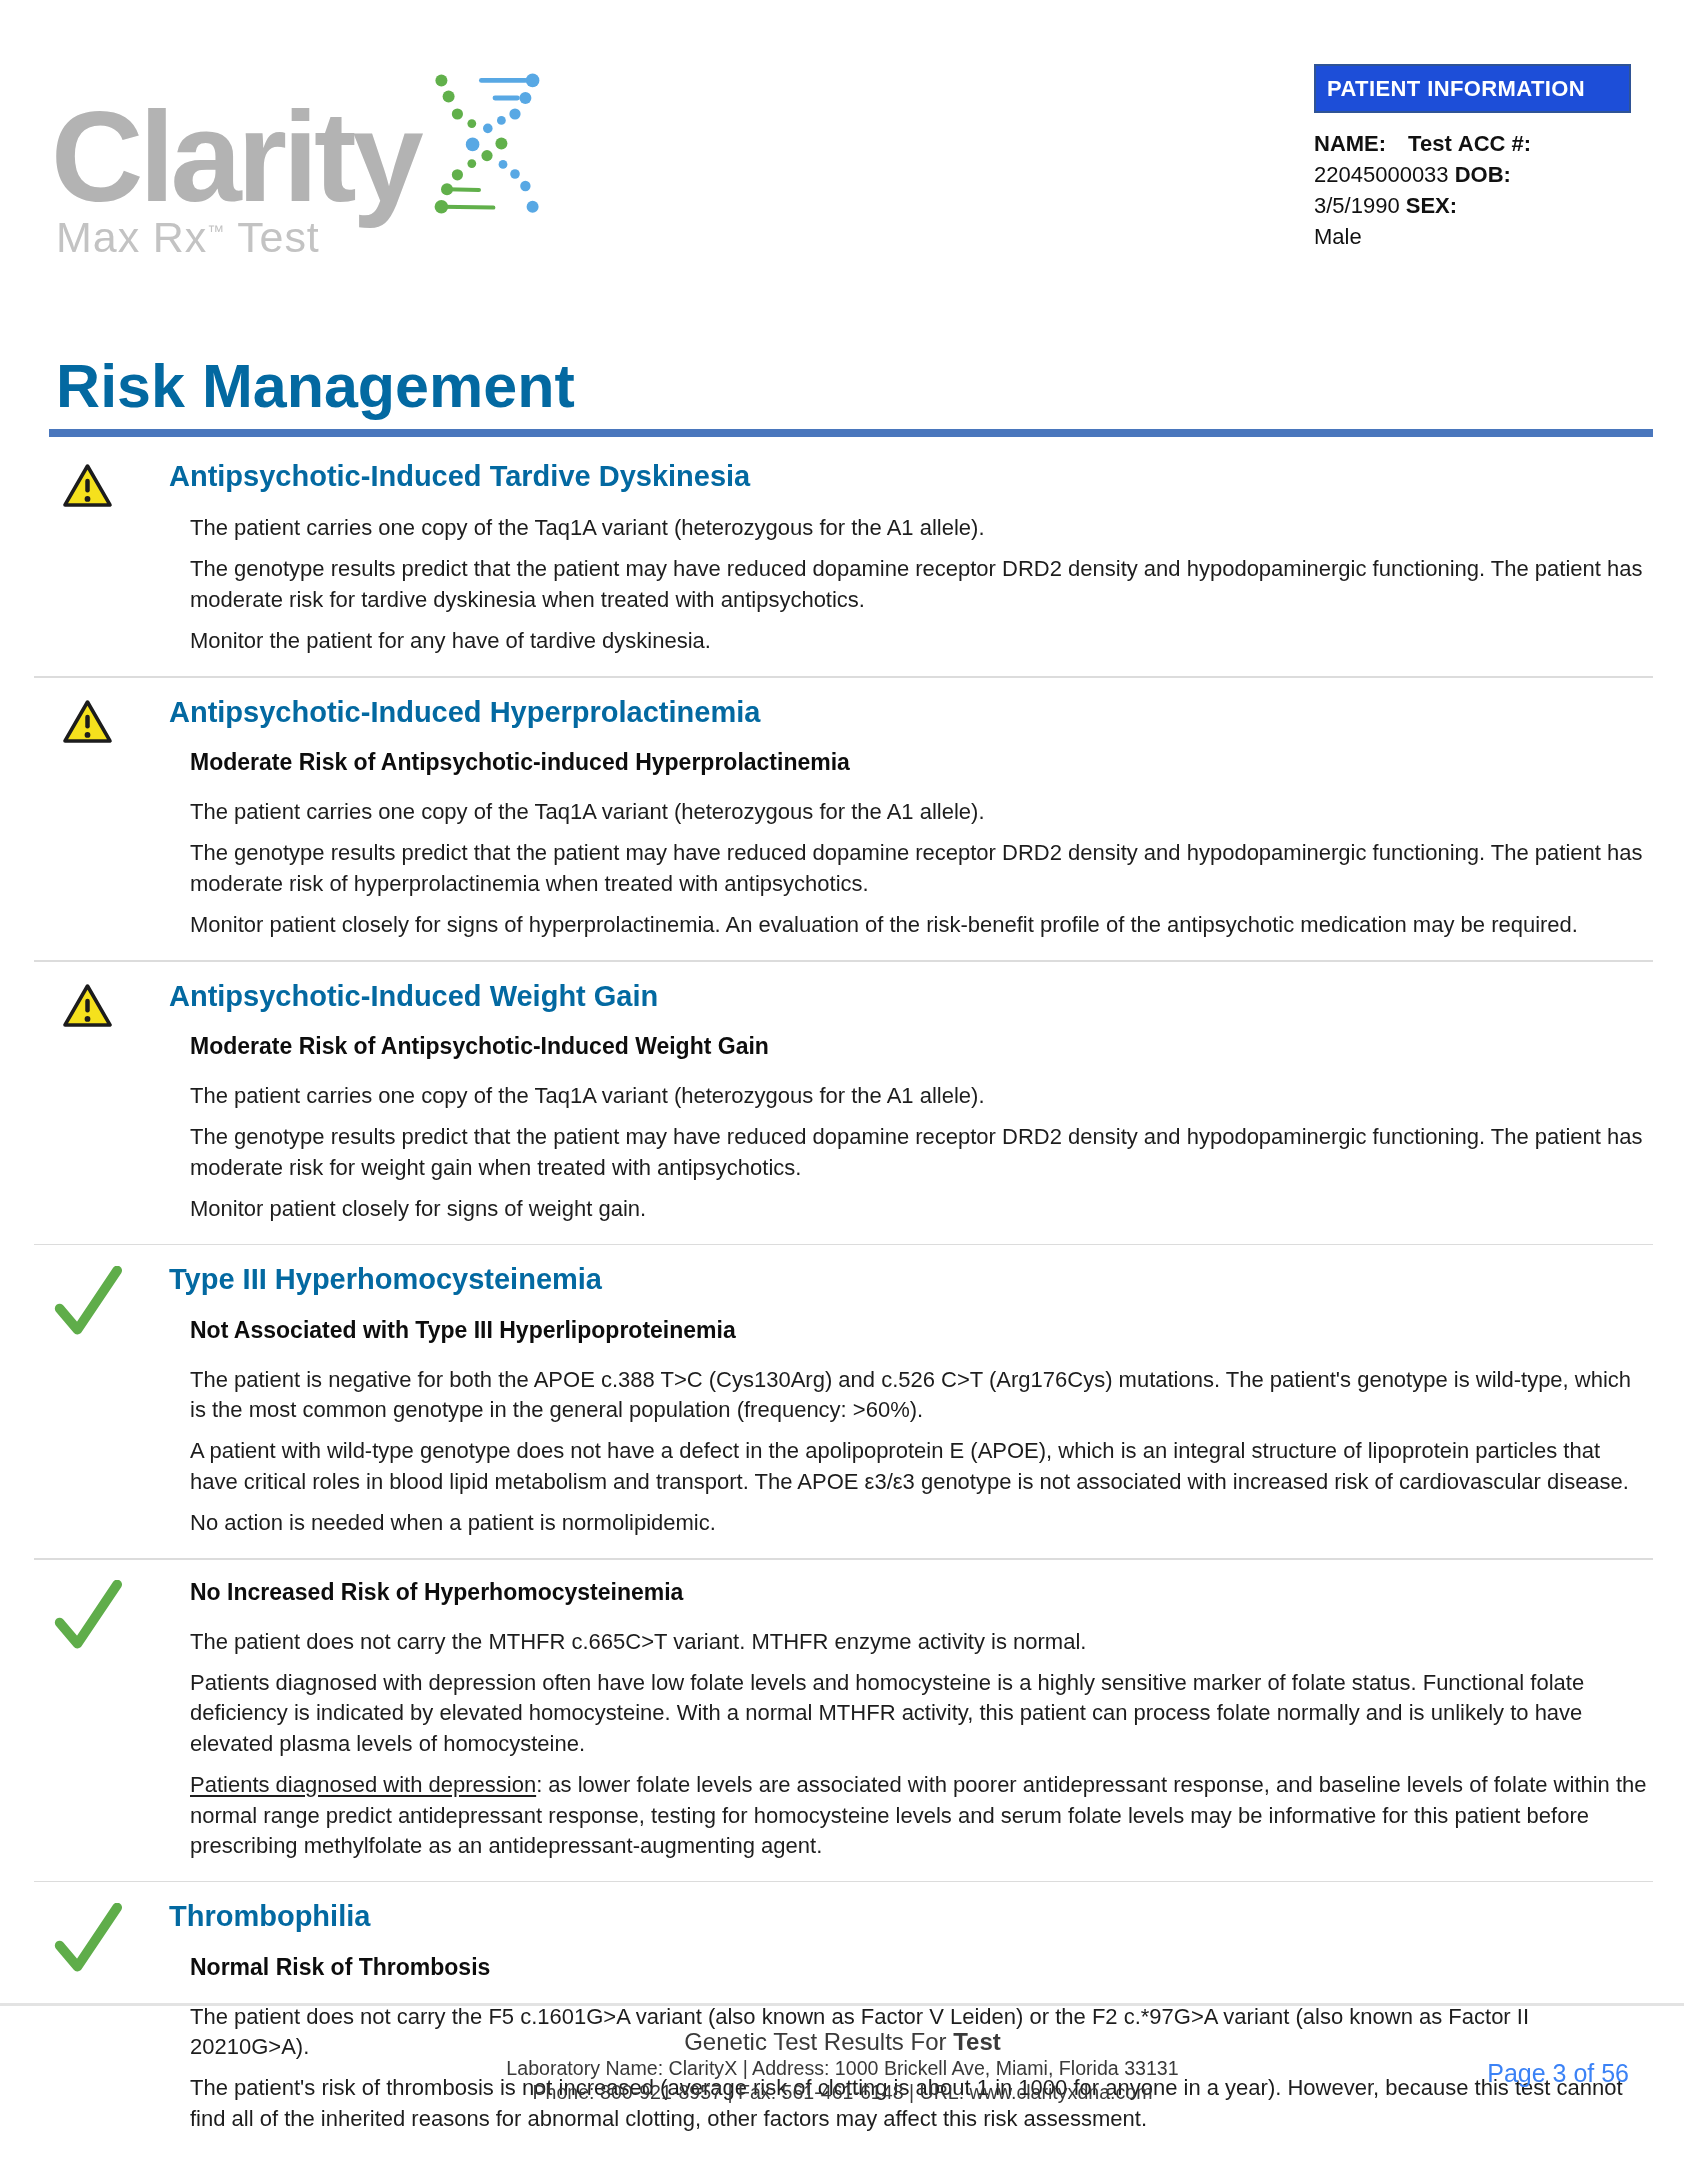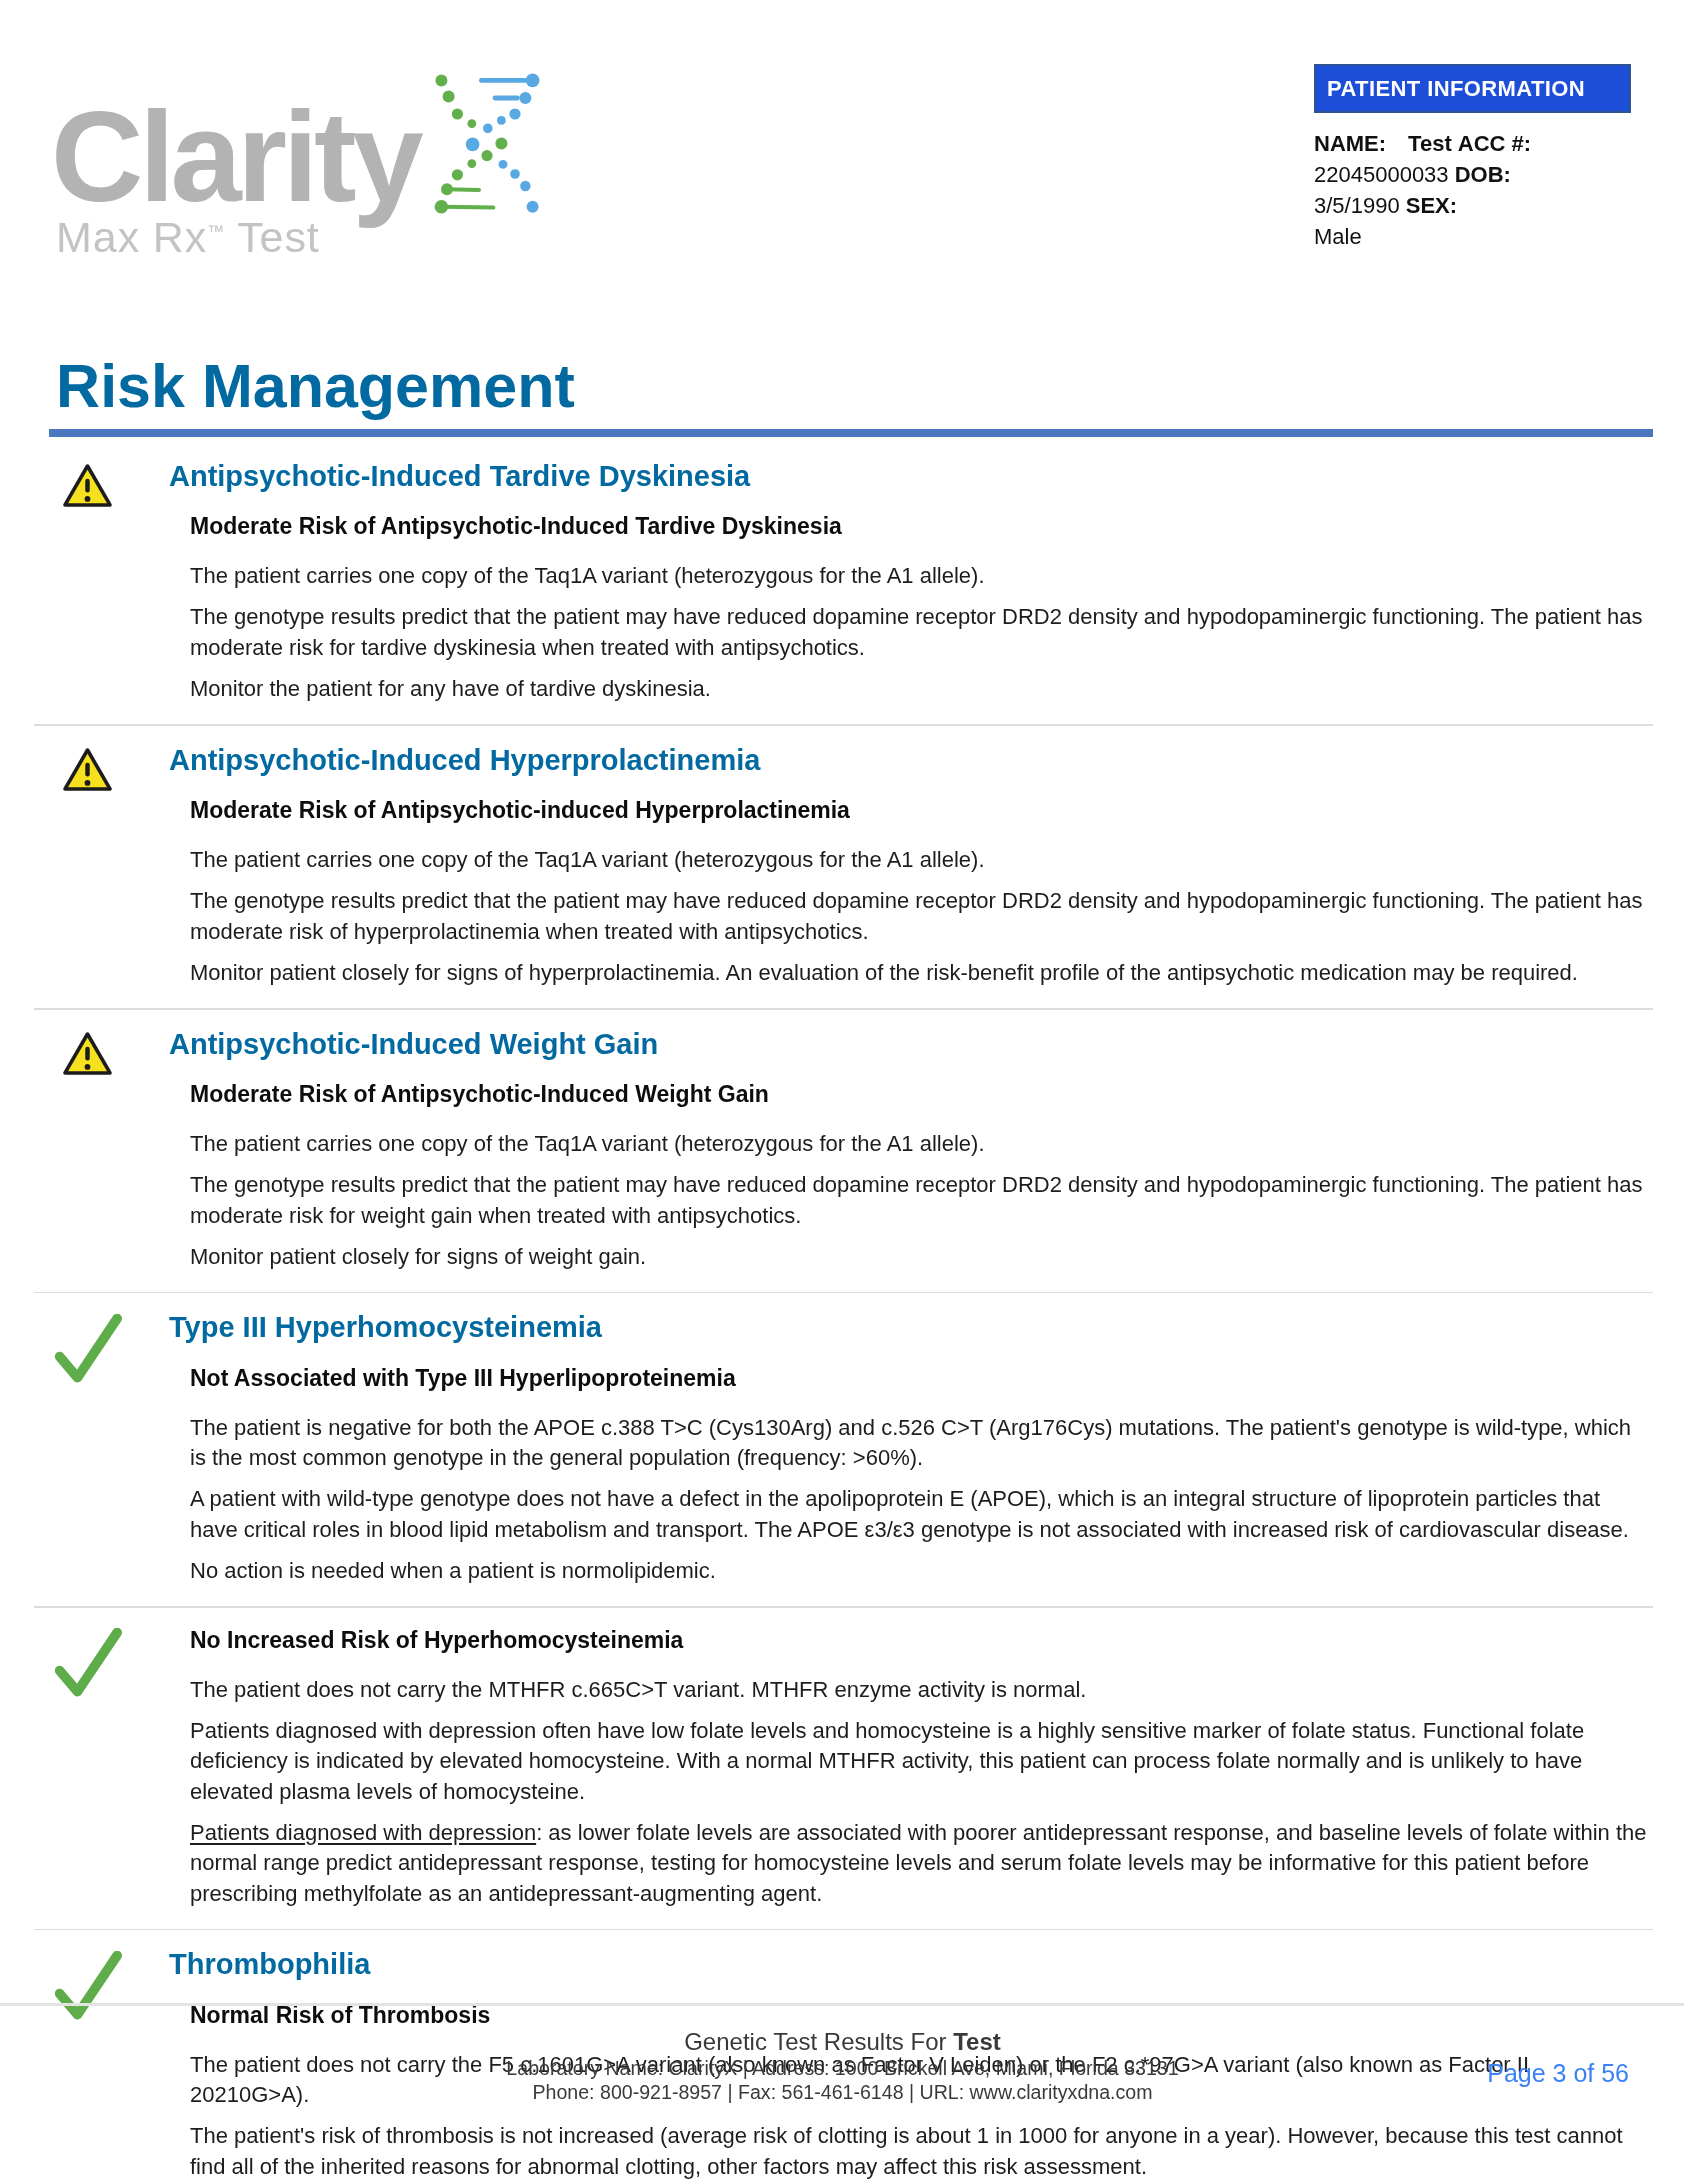--- a/index.html
+++ b/index.html
@@ -125,21 +125,20 @@
     <div class="section">
       <div class="icon-col">
         <svg width="53" height="49" viewBox="0 0 66 60">
             <path d="M33 4.5 L61 53 H5 Z" fill="#f5e11d" stroke="#1c1c1c" stroke-width="4.5" stroke-linejoin="round"></path>
             <rect x="30.2" y="20.5" width="5.6" height="17" rx="2.8" fill="#1c1c1c"></rect>
             <circle cx="33" cy="45.5" r="3.6" fill="#1c1c1c"></circle>
           </svg>
       </div>
       <div class="sec-content">
         <h2 class="sec-title">Antipsychotic-Induced Tardive Dyskinesia</h2>
-        <h3 class="sec-sub">Moderate Risk of Antipsychotic-Induced Tardive Dyskinesia</h3>
         <p class="sec-p">The patient carries one copy of the Taq1A variant (heterozygous for the A1 allele).</p>
         <p class="sec-p">The genotype results predict that the patient may have reduced dopamine receptor DRD2 density and hypodopaminergic functioning. The patient has moderate risk for tardive dyskinesia when treated with antipsychotics.</p>
         <p class="sec-p">Monitor the patient for any have of tardive dyskinesia.</p>
       </div>
     </div>
     <div class="divider"></div>
 
     <div class="section">
       <div class="icon-col">
         <svg width="53" height="49" viewBox="0 0 66 60">

